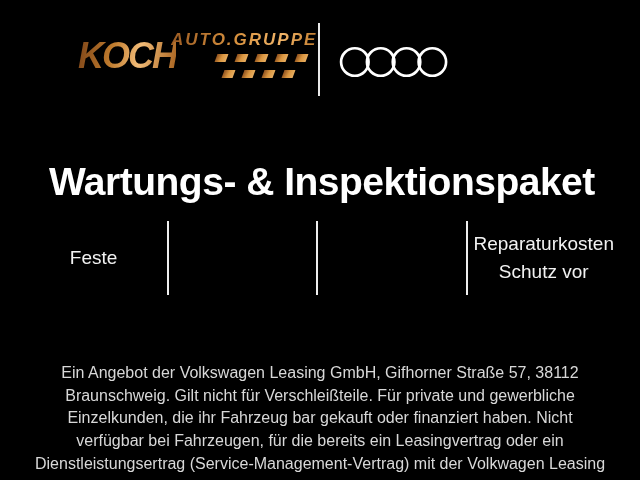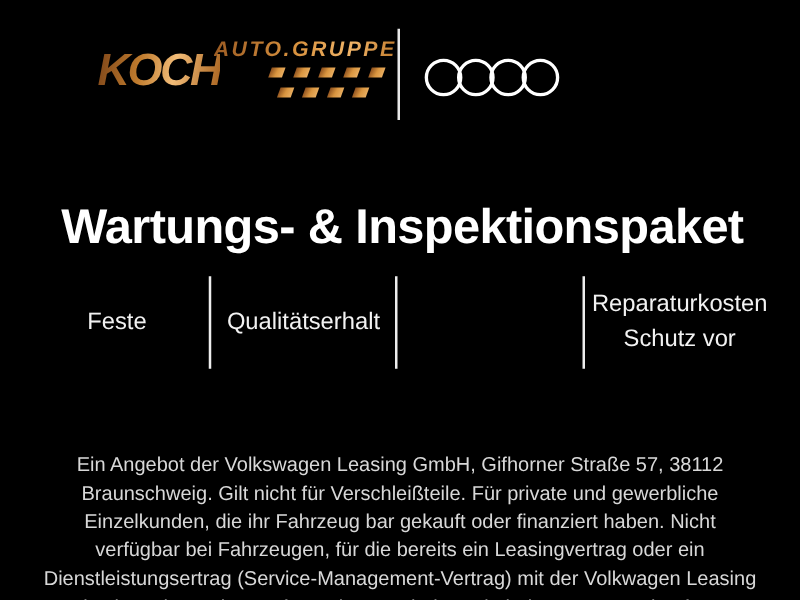--- a/index.html
+++ b/index.html
@@ -164,21 +164,20 @@
   </div>
 
   <h1 class="page-title">Wartungs- &amp; Inspektionspaket</h1>
 
   <div class="features">
     <div class="feature">
       <span>Feste</span>
     </div>
     <div class="feature-divider"></div>
     <div class="feature">
-      <span>Qualitätserhalt</span>
     </div>
     <div class="feature-divider"></div>
     <div class="feature">
     </div>
     <div class="feature-divider"></div>
     <div class="feature">
       <span>Reparaturkosten</span>
       <span>Schutz vor</span>
     </div>
   </div>

